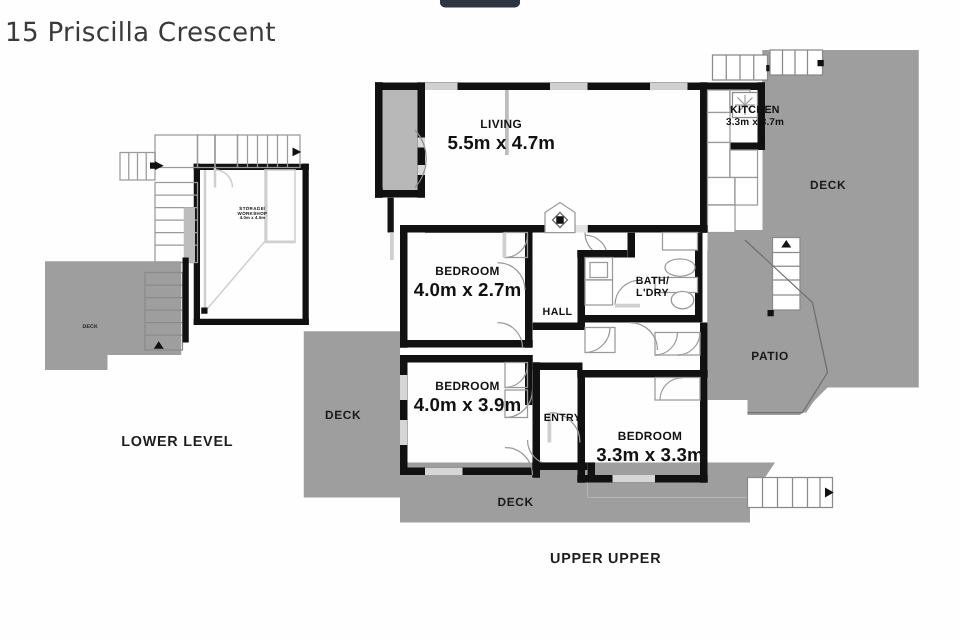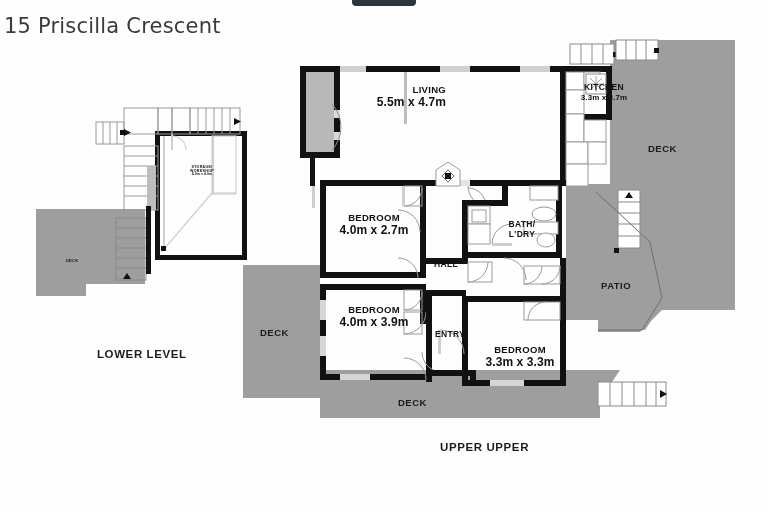--- a/index.html
+++ b/index.html
@@ -55,21 +55,21 @@
     line-height: 1.15;
   }
   .rm .nm {
     display: block;
     font-size: 9.5px;
     font-weight: bold;
     letter-spacing: 0.3px;
   }
   .rm .dm {
     display: block;
-    font-size: 12px;
+    font-size: 15px;
     font-weight: bold;
     letter-spacing: 0.1px;
   }
   .rm.sm .nm { font-size: 8.5px; }
   .rm.sm .dm { font-size: 8px; }
   .rm.tiny .nm { font-size: 3.6px; }
   .rm.tiny .dm { font-size: 3.4px; }
   .rm.micro .nm { font-size: 5.2px; }
   .outdoor {
     position: absolute;
@@ -410,21 +410,21 @@
   <div class="rm tiny" style="left:165px; top:165px; width:74px;">
     <span class="nm">STORAGE/</span>
     <span class="nm">WORKSHOP</span>
     <span class="dm">4.0m x 4.0m</span>
   </div>
 
   <div class="outdoor tiny" style="left:66px; top:258px; width:32px;">DECK</div>
 
   <div class="lvl-label" style="left:97px; top:348px;">LOWER LEVEL</div>
 
-  <div class="rm" style="left:356px; top:85px; width:90px;text-align:right;">
+  <div class="rm" style="left:356px; top:95px; width:90px;">
     <span class="nm">LIVING</span>
     <span class="dm">5.5m x 4.7m</span>
   </div>
 
 
   <div class="rm sm" style="left:565px; top:83px; width:78px;">
     <span class="nm">KITCHEN</span>
     <span class="dm">3.3m x 3.7m</span>
   </div>
 
@@ -441,21 +441,21 @@
   <div class="rm" style="left:470px; top:345px; width:100px;">
     <span class="nm">BEDROOM</span>
     <span class="dm">3.3m x 3.3m</span>
   </div>
 
   <div class="rm sm" style="left:495px; top:220px; width:54px;">
     <span class="nm">BATH/</span>
     <span class="nm">L'DRY</span>
   </div>
 
-  <div class="rm micro" style="left:428px; top:260px; width:36px;">
+  <div class="rm micro" style="left:428px; top:245px; width:36px;">
     <span class="nm" style="font-size:8.5px;">HALL</span>
   </div>
 
   <div class="rm micro" style="left:428px; top:330px; width:44px;">
     <span class="nm" style="font-size:8.5px;">ENTRY</span>
   </div>
 
   <div class="outdoor" style="left:648px; top:143px; width:44px;">DECK</div>
   <div class="outdoor" style="left:398px; top:397px; width:44px;">DECK</div>
   <div class="outdoor" style="left:260px; top:327px; width:44px;">DECK</div>

